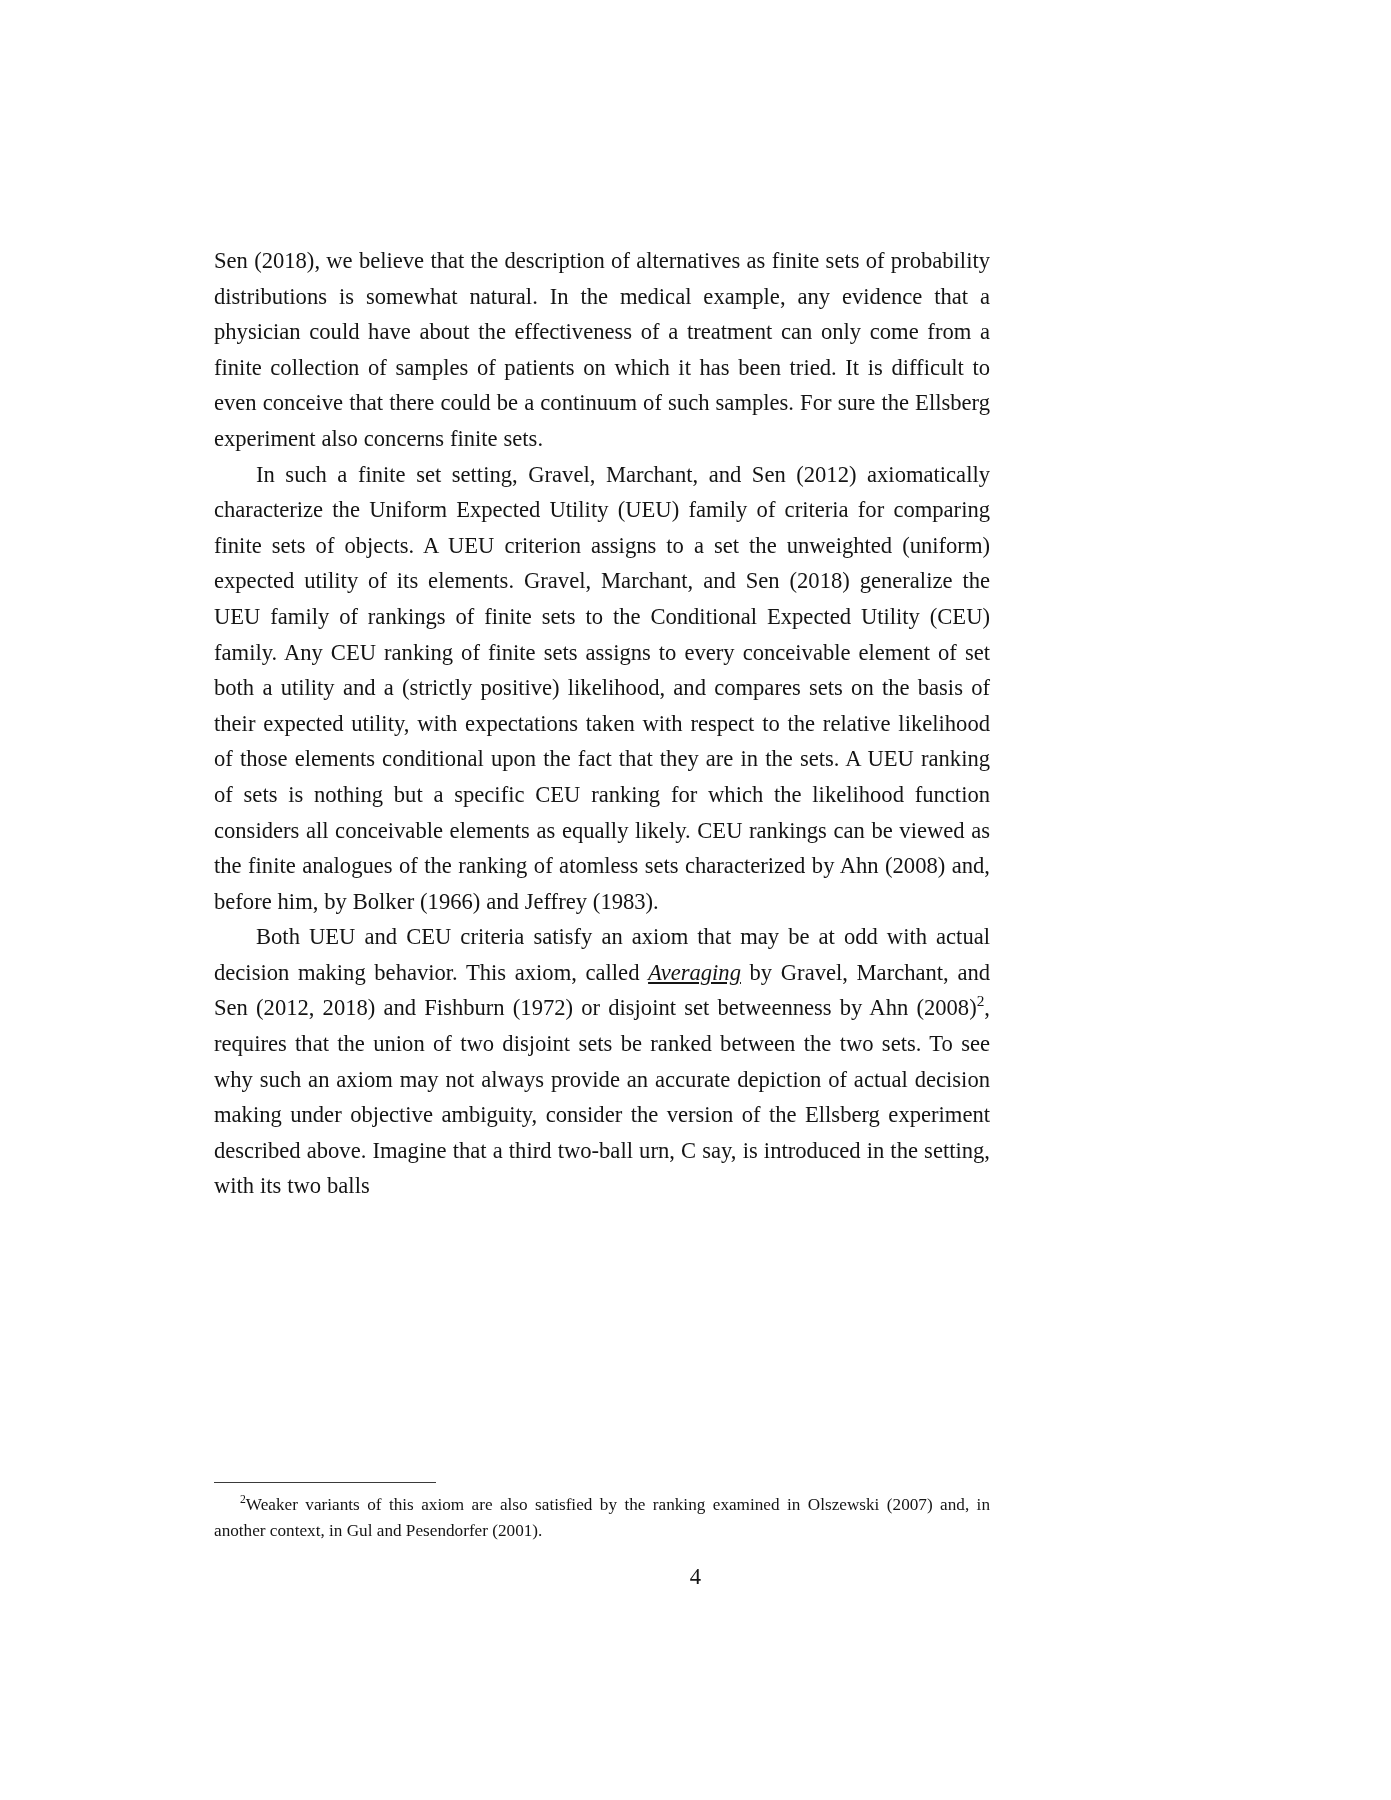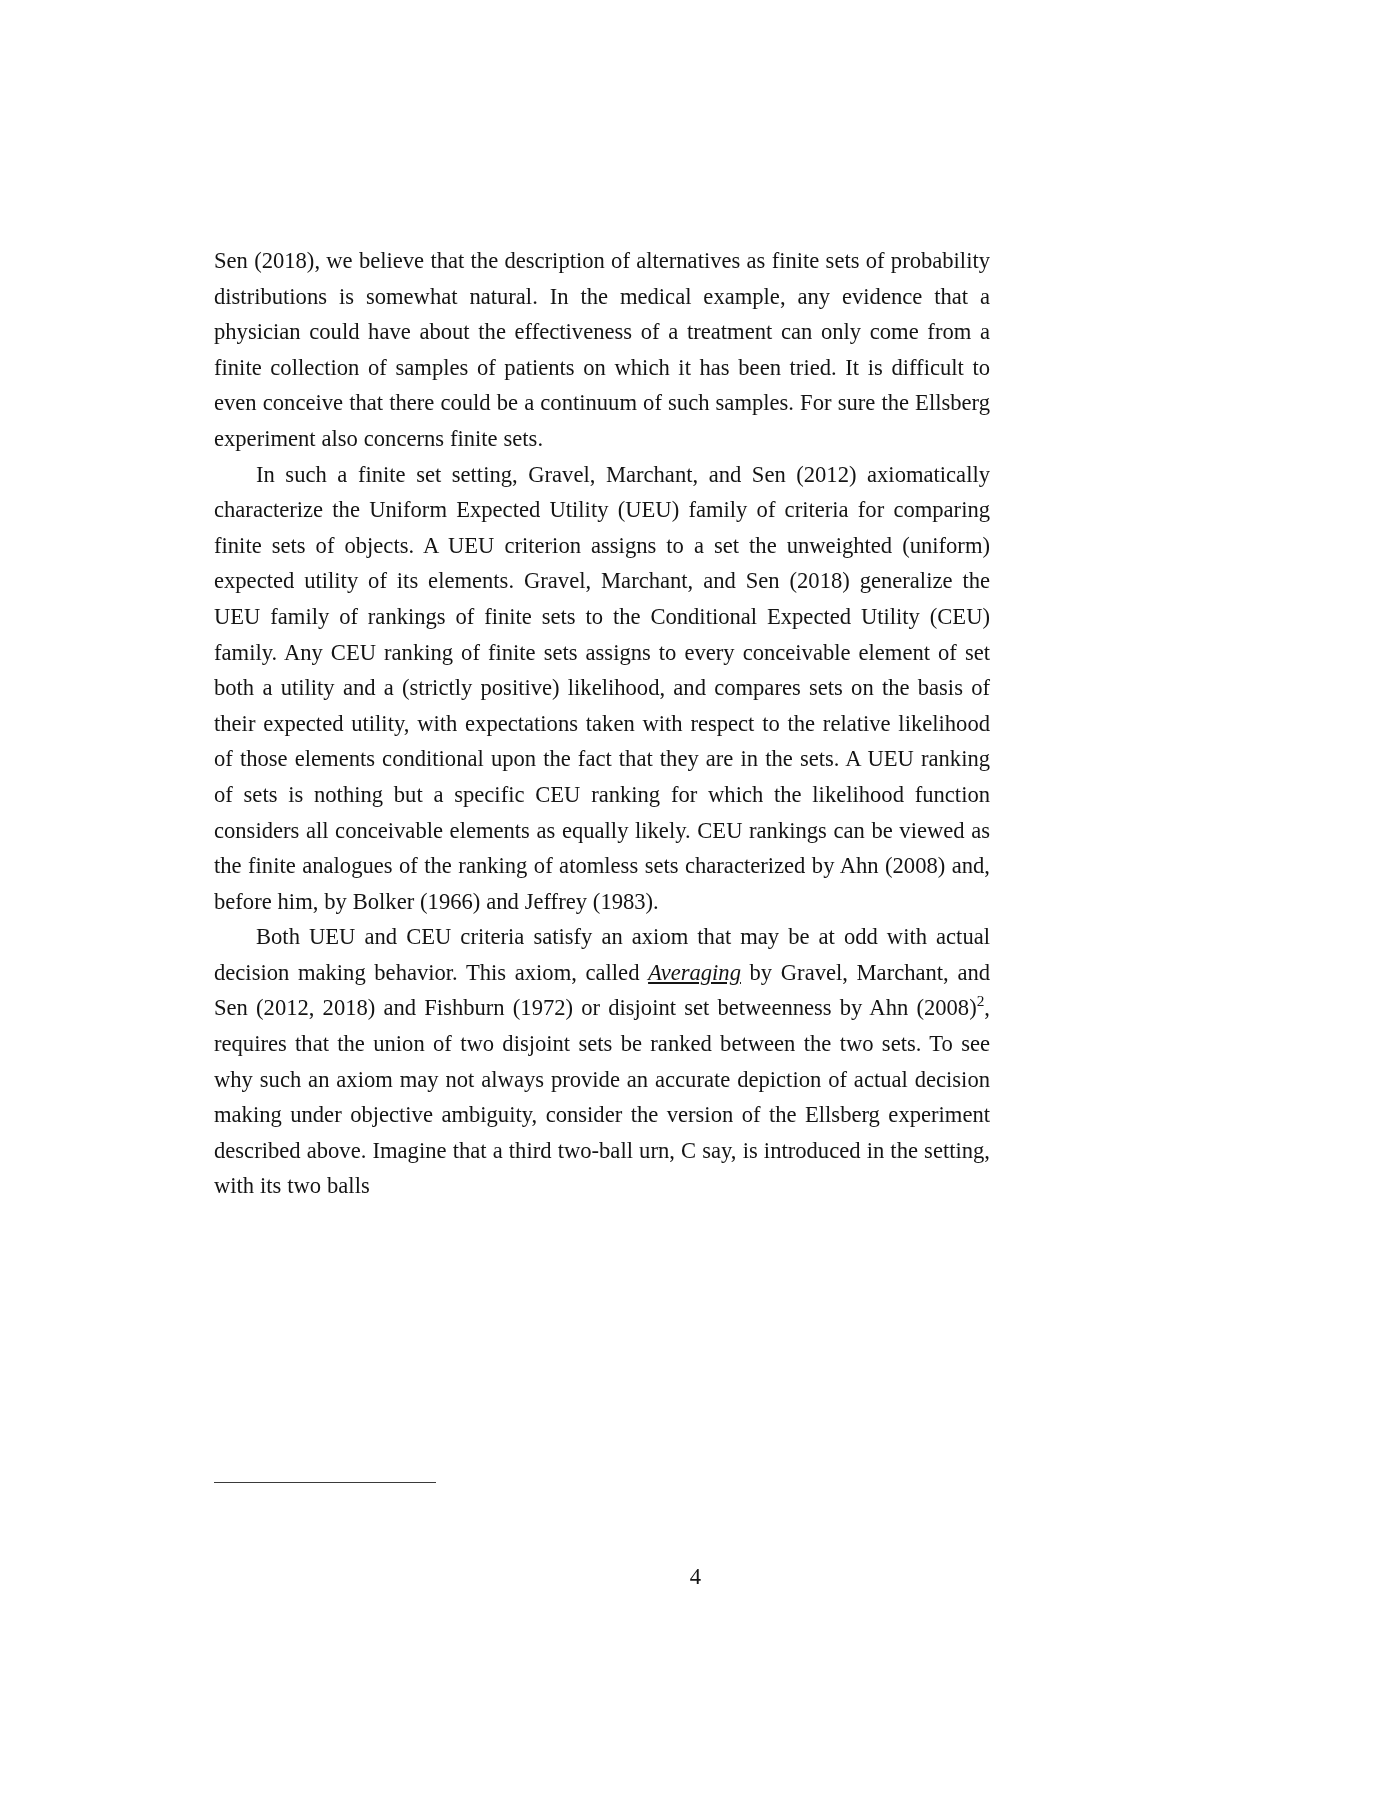--- a/index.html
+++ b/index.html
@@ -85,17 +85,18 @@
     <p class="body-par">Sen (2018), we believe that the description of alternatives as finite sets of probability distributions is somewhat natural. In the medical example, any evidence that a physician could have about the effectiveness of a treatment can only come from a finite collection of samples of patients on which it has been tried. It is difficult to even conceive that there could be a continuum of such samples. For sure the Ellsberg experiment also concerns finite sets.</p>
 
     <p class="body-par indented">In such a finite set setting, Gravel, Marchant, and Sen (2012) axiomatically characterize the Uniform Expected Utility (UEU) family of criteria for comparing finite sets of objects. A UEU criterion assigns to a set the unweighted (uniform) expected utility of its elements. Gravel, Marchant, and Sen (2018) generalize the UEU family of rankings of finite sets to the Conditional Expected Utility (CEU) family. Any CEU ranking of finite sets assigns to every conceivable element of set both a utility and a (strictly positive) likelihood, and compares sets on the basis of their expected utility, with expectations taken with respect to the relative likelihood of those elements conditional upon the fact that they are in the sets. A UEU ranking of sets is nothing but a specific CEU ranking for which the likelihood function considers all conceivable elements as equally likely. CEU rankings can be viewed as the finite analogues of the ranking of atomless sets characterized by Ahn (2008) and, before him, by Bolker (1966) and Jeffrey (1983).</p>
 
     <p class="body-par indented"><span>Both UEU and CEU criteria satisfy an axiom that may be at odd with actual decision making behavior. This axiom, called </span><span class="italic">Averaging</span><span> by Gravel, Marchant, and Sen (2012, 2018) and Fishburn (1972) or disjoint set betweenness by Ahn (2008)</span><sup class="fnmark">2</sup><span>, requires that the union of two disjoint sets be ranked between the two sets. To see why such an axiom may not always provide an accurate depiction of actual decision making under objective ambiguity, consider the version of the Ellsberg experiment described above. Imagine that a third two-ball urn, C say, is introduced in the setting, with its two balls</span></p>
 
   </div>
 
   <div class="footnote-block">
     <div class="footnote-rule"></div>
+    <p class="footnote-text"><sup class="fnmark">2</sup><span>Weaker variants of this axiom are also satisfied by the ranking examined in Olszewski (2007) and, in another context, in Gul and Pesendorfer (2001).</span></p>
   </div>
 
   <div class="page-number">4</div>
 
 </div>
 
 </body></html>

